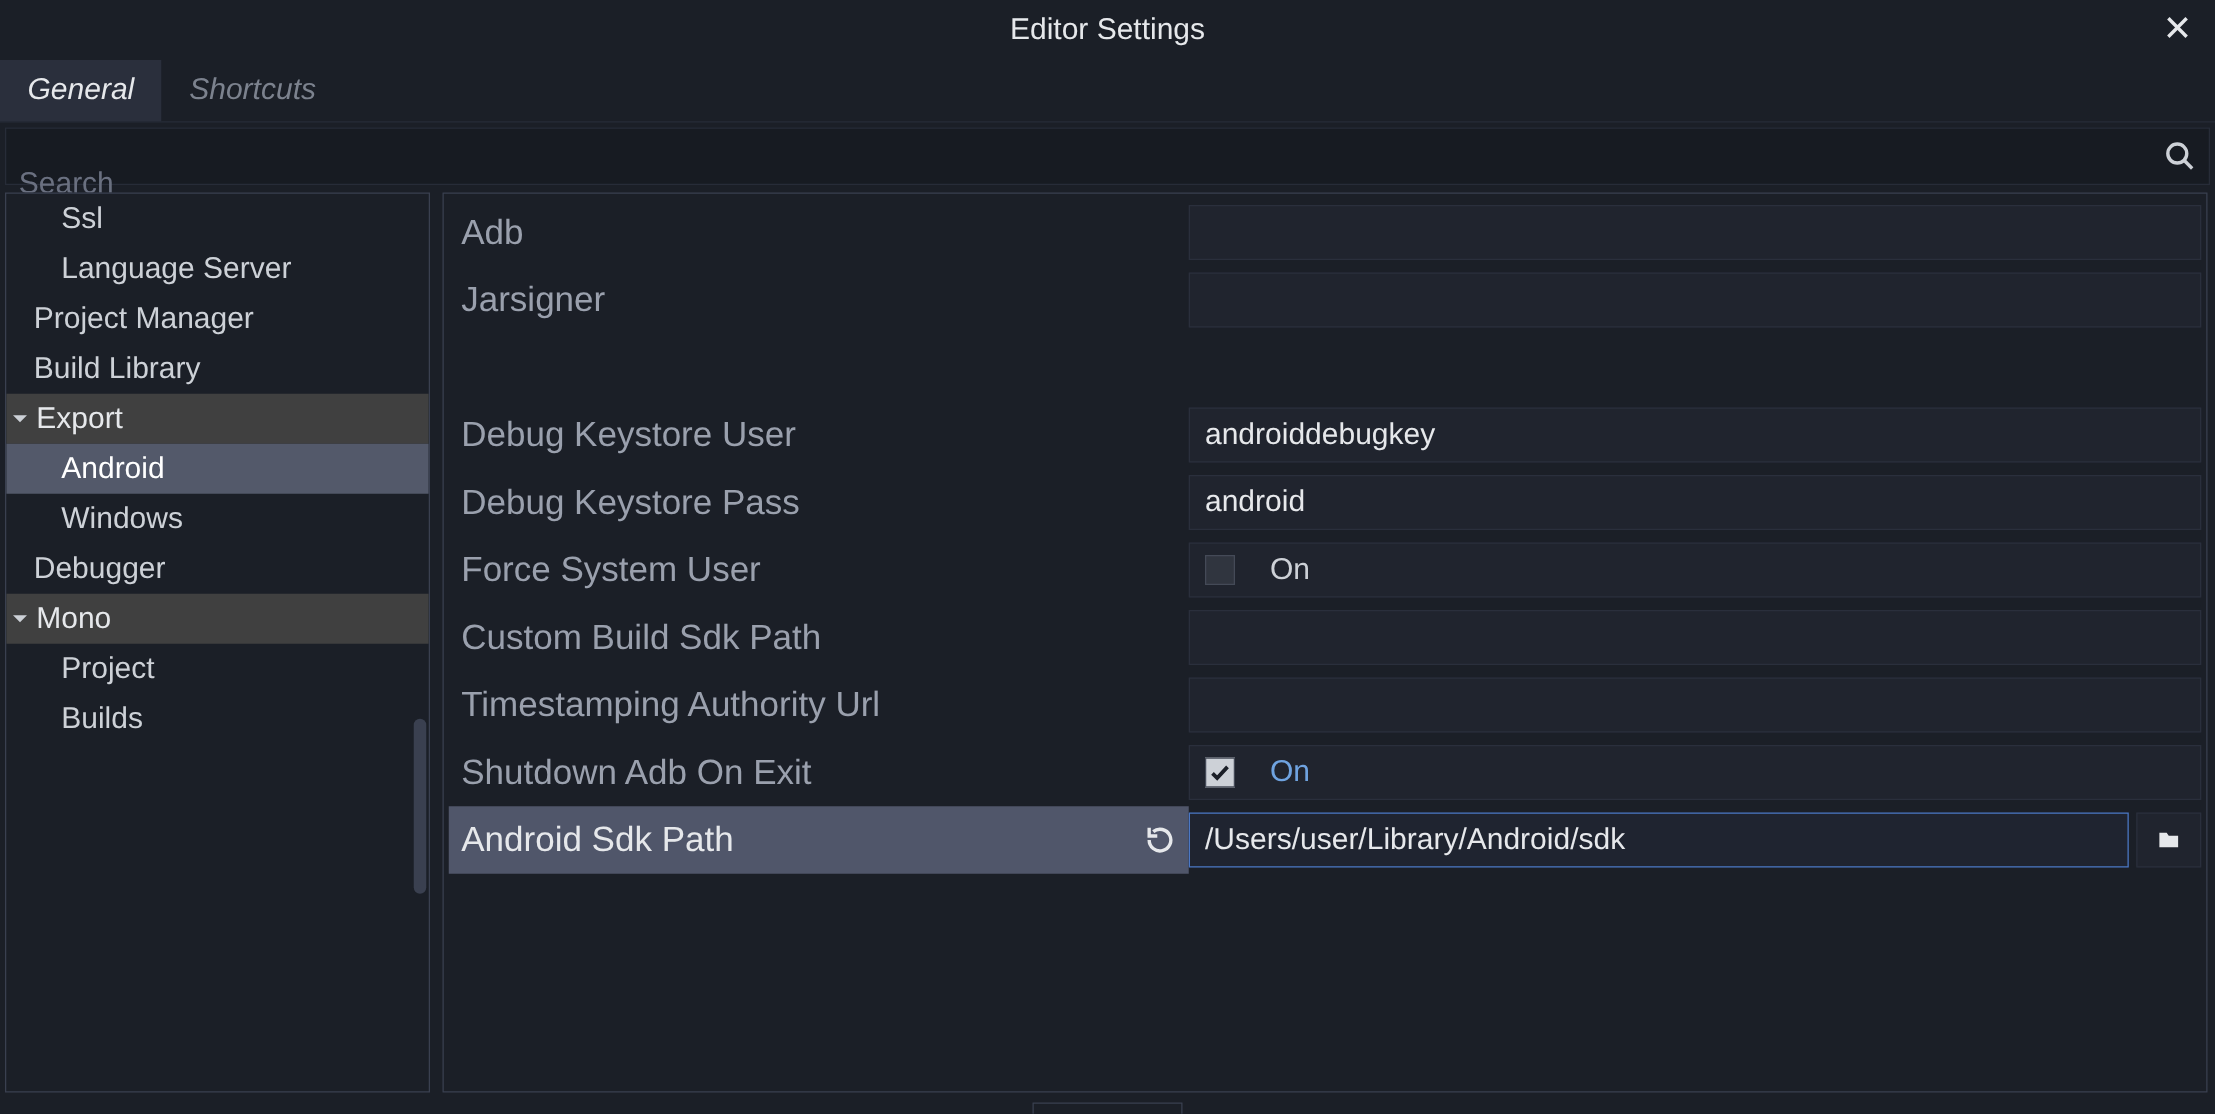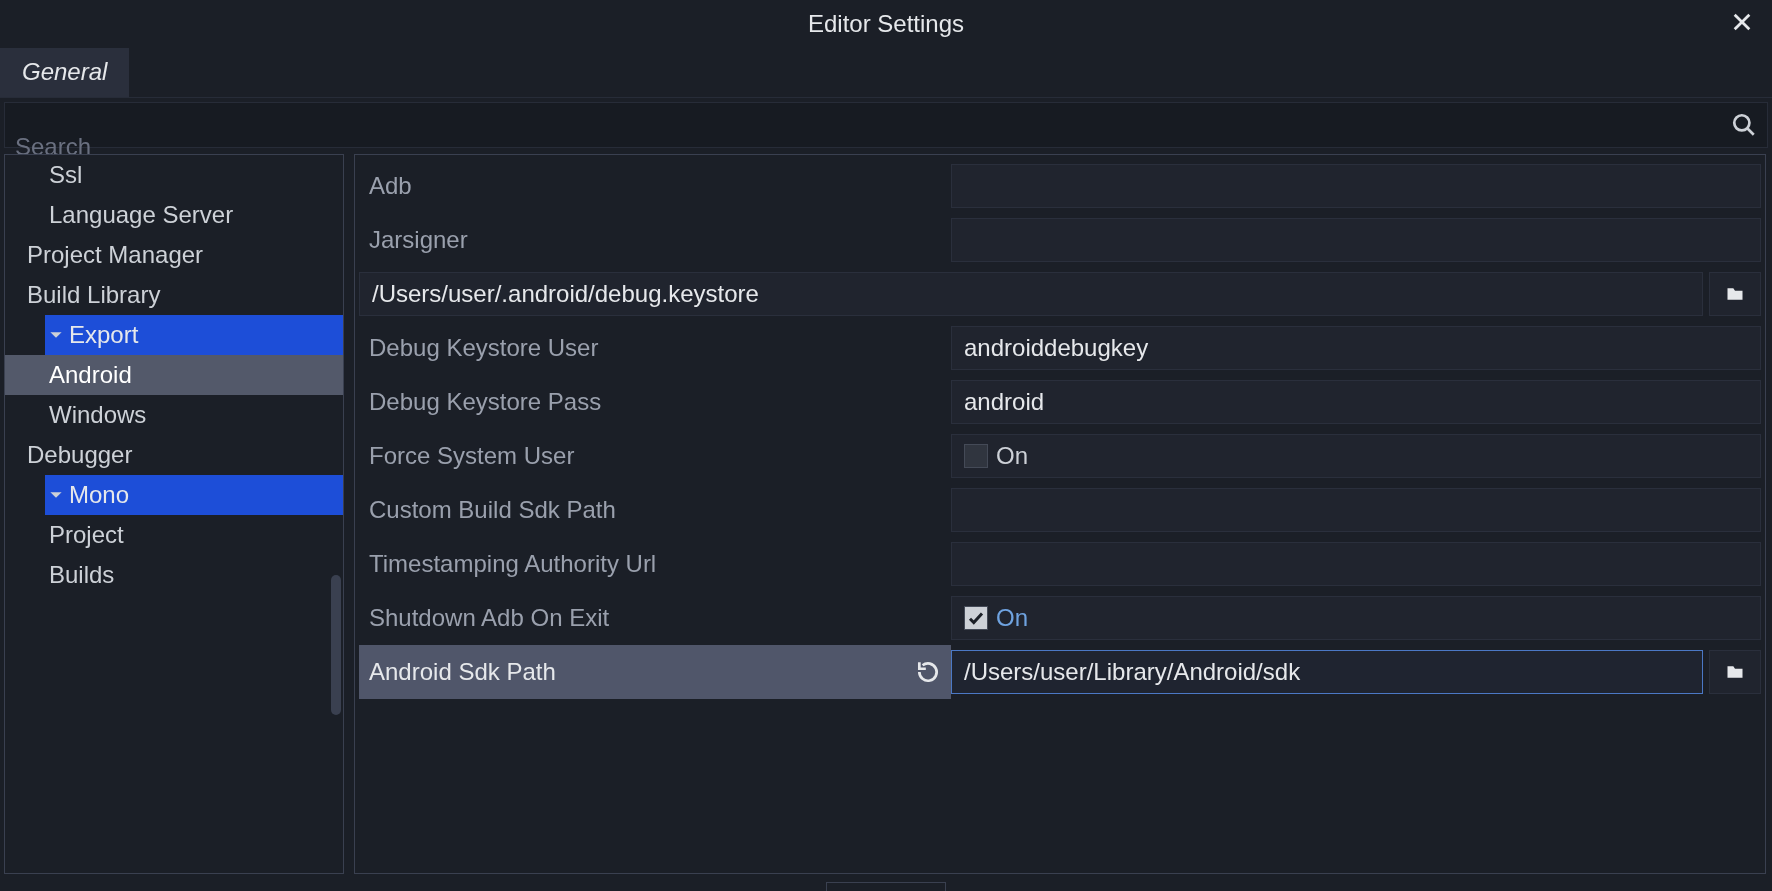--- a/index.html
+++ b/index.html
@@ -96,21 +96,21 @@
 .sb-item {
   font-size: 24px;
   padding: 6px 8px 6px 44px;
   cursor: pointer;
   color: #cdd1d7;
   white-space: nowrap;
   position: relative;
 }
 .sb-item.depth0 { padding-left: 22px; }
 .sb-item.selected { background: #53596a; color: #ffffff; }
-.sb-item.group { background: #1d4ed8; color: #e6e8eb; padding-left: 24px; margin-left: 40px; }
+.sb-item.group { background: #404040; color: #e6e8eb; padding-left: 24px; }
 .sb-caret {
   position: absolute;
   left: 4px;
   top: 50%;
   transform: translateY(-50%);
   width: 14px; height: 14px;
 }
 .content {
   flex: 1;
   margin: 0 6px 0 10px;
@@ -119,21 +119,21 @@
   padding: 4px;
 }
 .prop-row {
   display: flex;
   align-items: center;
   height: 54px;
   margin-bottom: 0;
 }
 .prop-label {
   width: 592px;
-  font-size: 24px;
+  font-size: 28px;
   color: #9aa0ad;
   padding-left: 10px;
   display: flex;
   align-items: center;
   height: 100%;
 }
 .prop-label.highlight { background: #50566a; color: #e6e8eb; text-align: center; }
 .reset-icon {
   width: 26px; height: 26px;
   margin-left: auto;
@@ -164,21 +164,21 @@
   margin-left: 6px;
   display: flex;
   align-items: center;
   justify-content: center;
   cursor: pointer;
 }
 .browse-btn svg { width: 24px; height: 20px; color: #e6e8eb; }
 .check-row {
   display: flex;
   align-items: center;
-  gap: 8px;
+  gap: 28px;
   width: 100%;
   height: 44px;
   background: #20242e;
   border: 1px solid #2a2f3c;
   padding-left: 12px;
 }
 .checkbox {
   width: 24px; height: 24px;
   background: #30353f;
   border: 1px solid #444a57;
@@ -213,20 +213,21 @@
   <div class="close-x">
     <svg viewBox="0 0 24 24" fill="none" stroke="#e6e8eb" stroke-width="3">
         <line x1="4" y1="4" x2="20" y2="20"></line>
         <line x1="20" y1="4" x2="4" y2="20"></line>
       </svg>
   </div>
 </div>
 
 <div class="tabs">
   <div class="tab active">General</div>
+  <div class="tab">Shortcuts</div>
 </div>
 
 <div class="search-row">
   <input class="search-input" placeholder="Search" style="">
   <svg class="search-icon" viewBox="0 0 24 24" fill="none" stroke="currentColor" stroke-width="2.5">
       <circle cx="10" cy="10" r="7"></circle>
       <line x1="21" y1="21" x2="15" y2="15"></line>
     </svg>
 </div>
 
@@ -266,28 +267,20 @@
     </div>
 
     <div class="prop-row">
       <div class="prop-label">Jarsigner</div>
       <div class="prop-value">
           <input class="text-input" value="" style="">
         </div>
     </div>
 
     <div class="prop-row">
-      <div class="prop-value">
-        <input class="text-input" value="/Users/user/.android/debug.keystore" style="">
-        <div class="browse-btn">
-            <svg viewBox="0 0 24 24" fill="currentColor">
-              <path d="M3 5h7l2 3h9v11H3z"></path>
-            </svg>
-          </div>
-      </div>
     </div>
 
     <div class="prop-row">
       <div class="prop-label">Debug Keystore User</div>
       <div class="prop-value">
           <input class="text-input" value="androiddebugkey" style="">
         </div>
     </div>
 
     <div class="prop-row">

